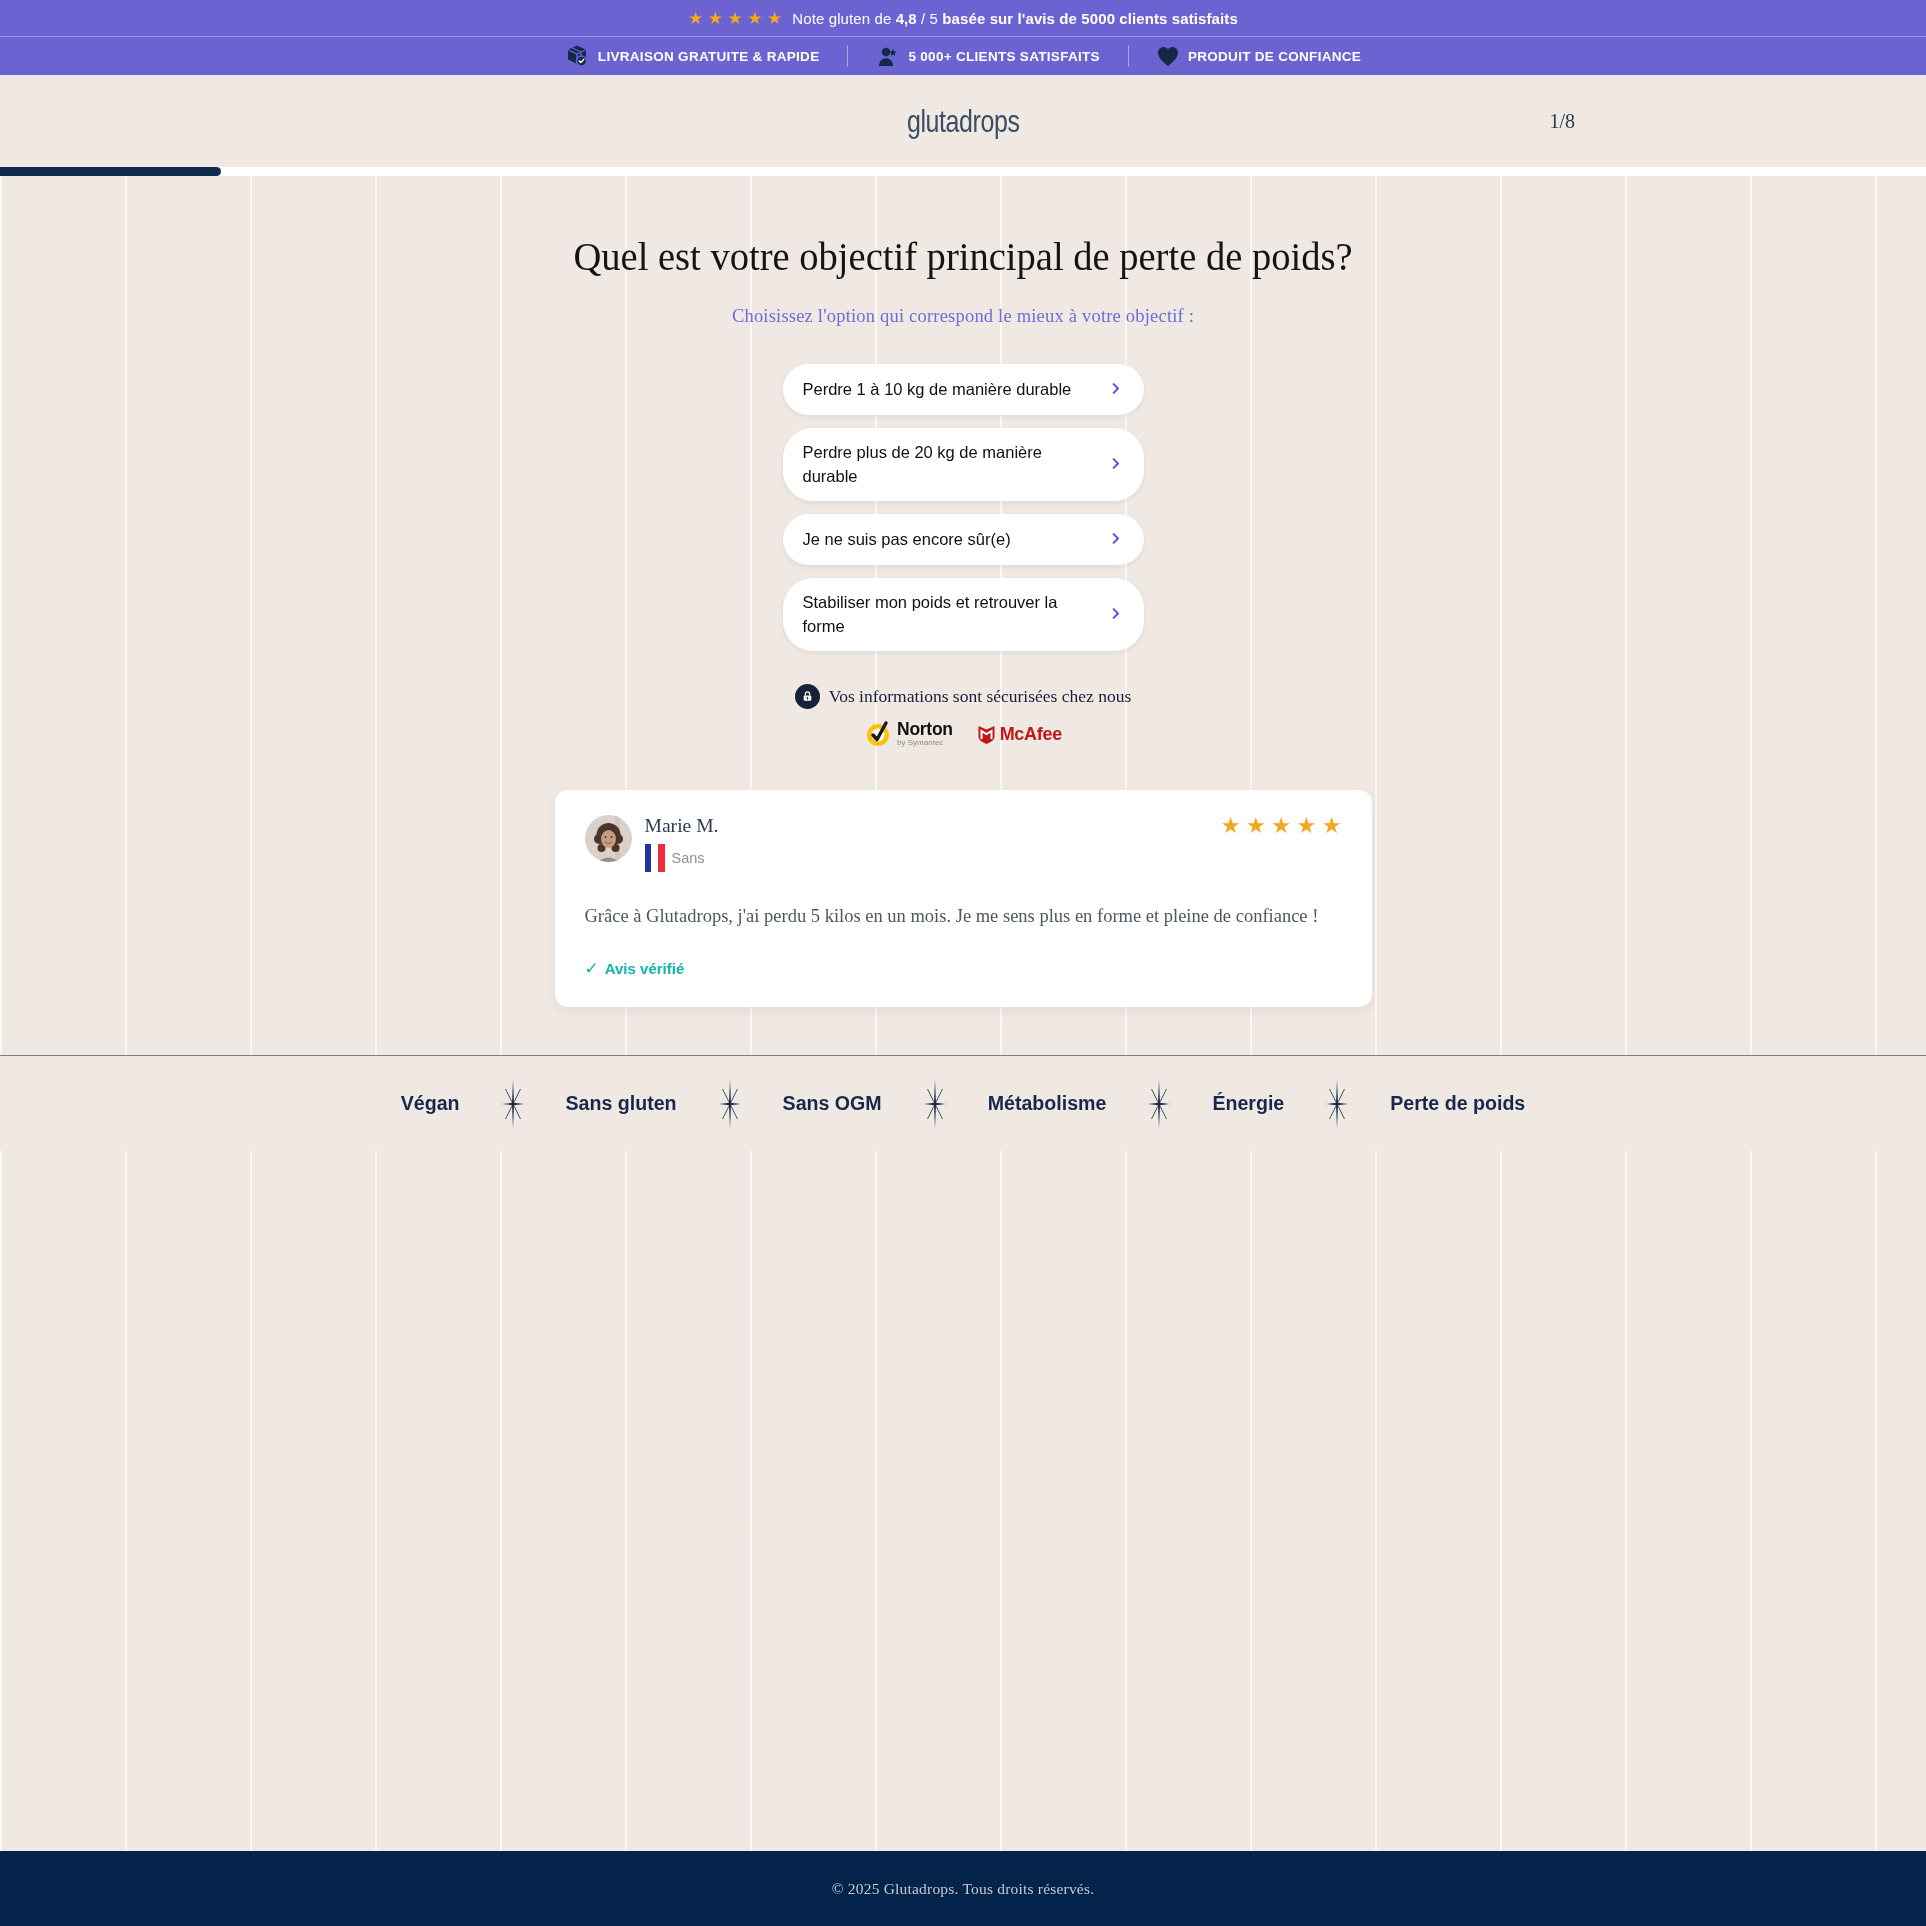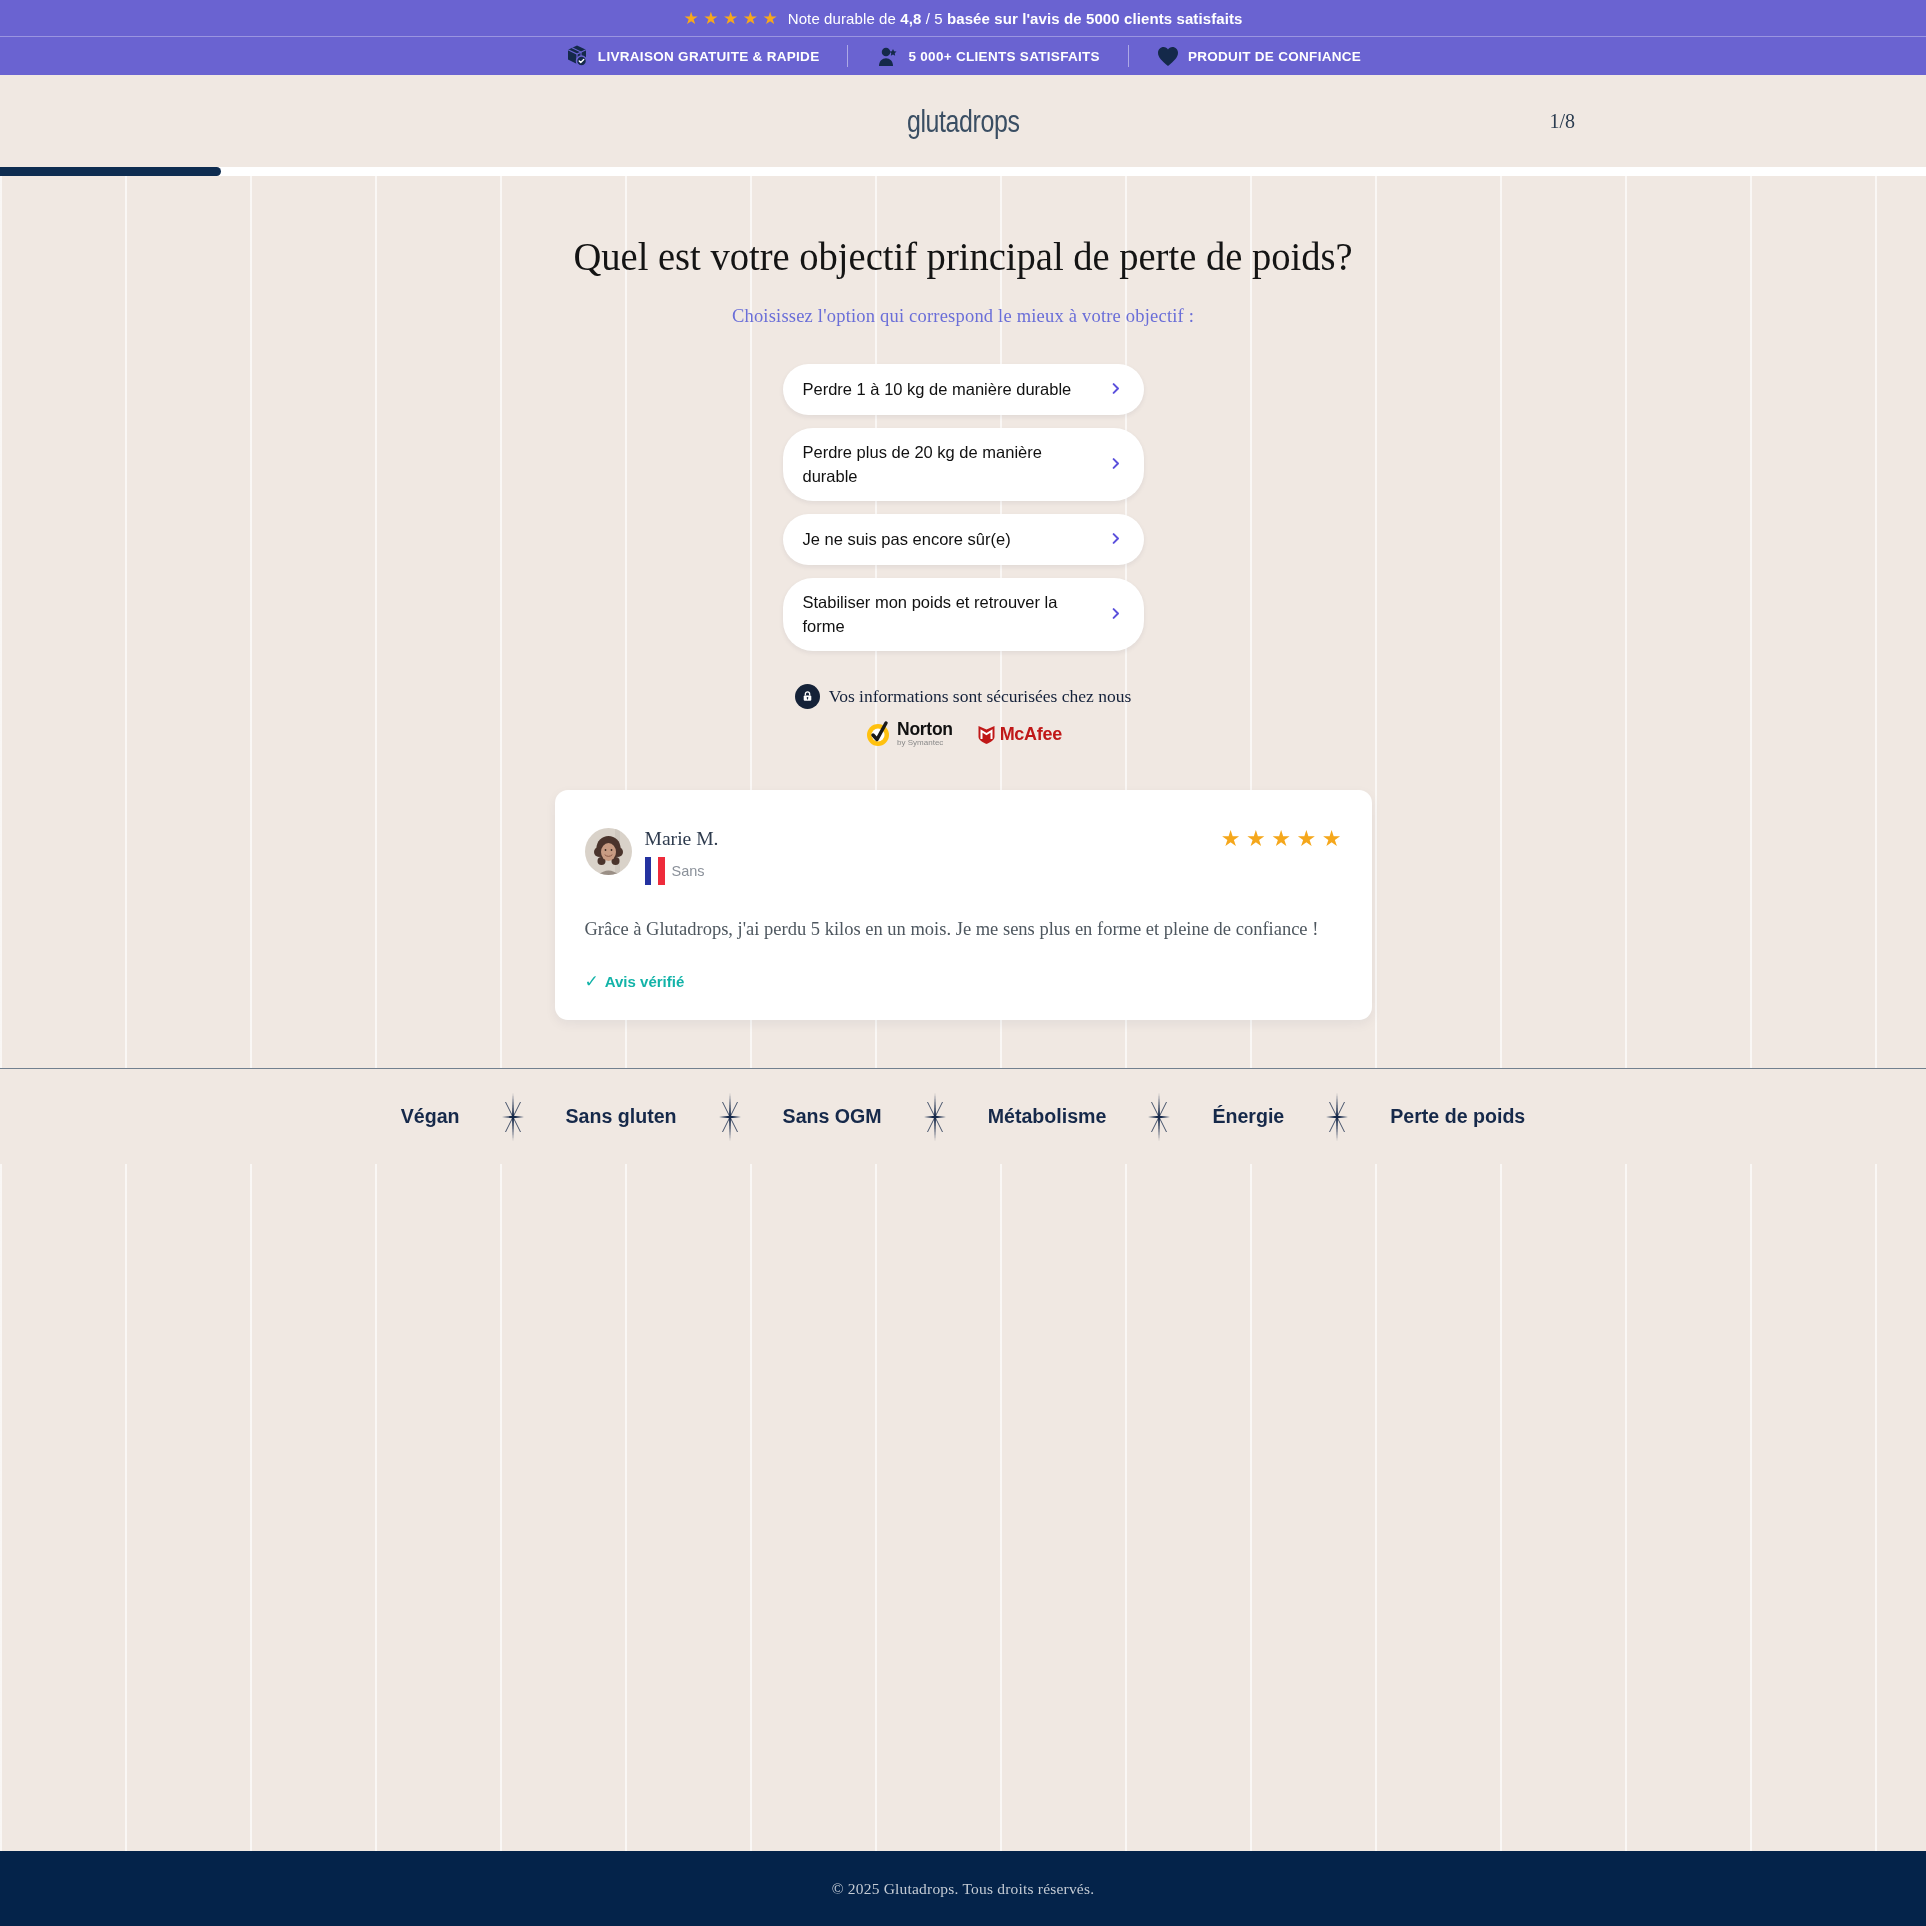--- a/index.html
+++ b/index.html
@@ -92,21 +92,21 @@
   .brand-logos { margin-top:11px; display:flex; align-items:center; justify-content:center; gap:24px; }
   .norton { display:flex; align-items:center; gap:5px; }
   .norton-txt { text-align:left; line-height:1; }
   .norton-name { font-size:17.5px; font-weight:700; color:#111; letter-spacing:-0.3px; }
   .norton-sub { font-size:8px; color:#8a8a8a; margin-top:1px; }
   .mcafee { display:flex; align-items:center; gap:4px; }
   .mcafee-name { font-size:18px; font-weight:700; color:#C01818; letter-spacing:-0.3px; }
   
   .card {
     width:817px; margin:42px auto 0; background:#fff; border-radius:13px;
-    padding:38px 30px 28px; text-align:left;
+    padding:25px 30px 28px; text-align:left;
     box-shadow:0 4px 12px rgba(20,30,60,0.06);
   }
   .card-head { display:flex; align-items:flex-start; }
   .avatar { width:47px; height:47px; border-radius:50%; overflow:hidden; flex:0 0 auto; }
   .who { margin-left:13px; }
   .name { font-family:"Liberation Serif", serif; font-size:19.6px; color:#2E3B4E; }
   .loc-row { display:flex; align-items:center; gap:7px; margin-top:7px; }
   .flag { width:20px; height:28px; display:flex; }
   .flag i { flex:1; }
   .flag .b { background:#2432A0; } .flag .w { background:#fff; } .flag .r { background:#EE2B3B; }
@@ -141,21 +141,21 @@
 
 <div class="topbar">
   <div class="stars-row">
     <span class="star">★</span>
       <span class="star">★</span>
       <span class="star">★</span>
       <span class="star">★</span>
       <span class="star">★</span>
   </div>
   <div class="topbar-text">
-    <span>Note durable de</span>
+    <span>Note gluten de</span>
     <b>4,8</b>
     <span>/ 5</span>
     <b>basée sur l'avis de 5000 clients satisfaits</b>
   </div>
 </div>
 
 <div class="badgebar">
   <div class="badge">
     <span>
       <svg width="24" height="24" viewBox="0 0 48 48">

